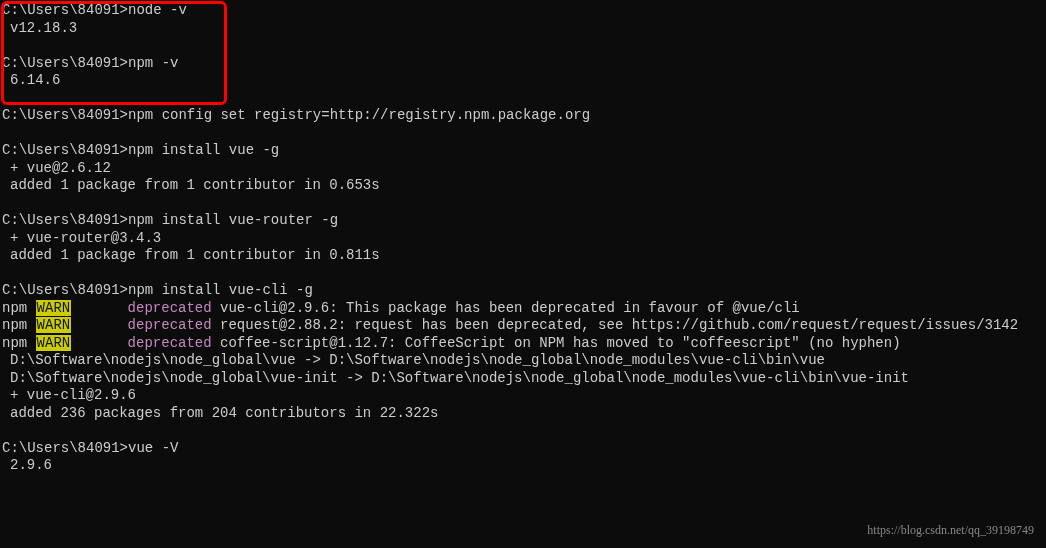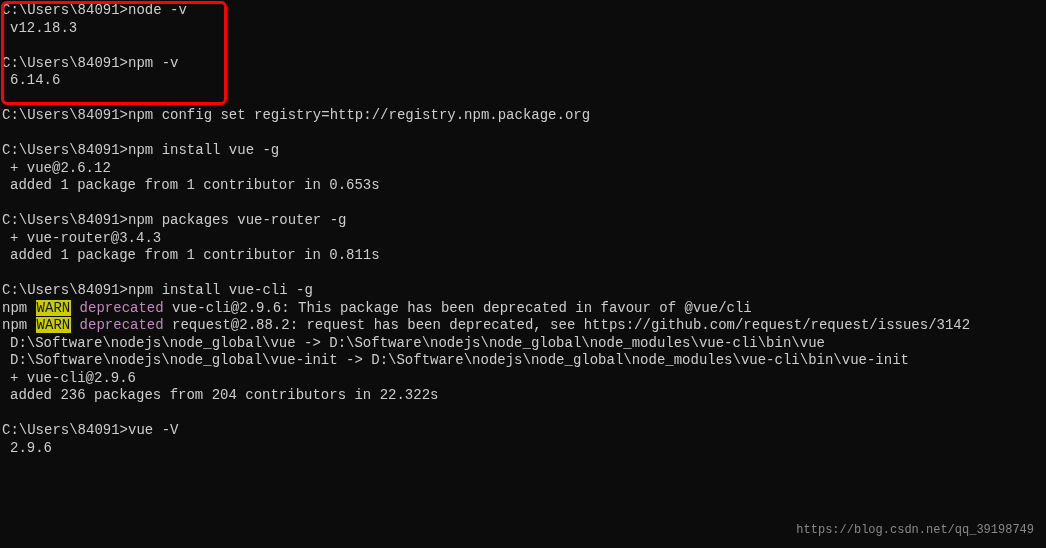--- a/index.html
+++ b/index.html
@@ -42,28 +42,29 @@
       color: #cccccc;
       padding-left: 8px;
     }
     .warn-label {
       background: #cccc00;
       color: #0f172a;
       padding: 0 1px;
     }
     .deprecated {
       color: #c586c0;
+      margin-left: 48px;
     }
     .watermark {
       position: absolute;
       bottom: 10px;
       right: 12px;
       color: #888888;
       font-size: 12px;
-      font-family: Liberation Mono, monospace;
+      font-family: Liberation Serif, serif;
     }
     .blank {
       height: 17.5px;
     }
   </style>
 </head>
 <body>
 
 <div class="highlight-box"></div>
 
@@ -73,27 +74,28 @@
 <div class="blank"></div>
 <div class="line"><span class="prompt">C:\Users\84091&gt;</span><span>npm -v</span></div>
 <div class="line output">6.14.6</div>
 <div class="blank"></div>
 <div class="line"><span class="prompt">C:\Users\84091&gt;</span><span>npm config set registry=http://registry.npm.package.org</span></div>
 <div class="blank"></div>
 <div class="line"><span class="prompt">C:\Users\84091&gt;</span><span>npm install vue -g</span></div>
 <div class="line output">+ vue@2.6.12</div>
 <div class="line output">added 1 package from 1 contributor in 0.653s</div>
 <div class="blank"></div>
-<div class="line"><span class="prompt">C:\Users\84091&gt;</span><span>npm packages vue-router -g</span></div>
+<div class="line"><span class="prompt">C:\Users\84091&gt;</span><span>npm install vue-router -g</span></div>
 <div class="line output">+ vue-router@3.4.3</div>
 <div class="line output">added 1 package from 1 contributor in 0.811s</div>
 <div class="blank"></div>
 <div class="line"><span class="prompt">C:\Users\84091&gt;</span><span>npm install vue-cli -g</span></div>
 <div class="line"><span>npm </span><span class="warn-label">WARN</span><span class="deprecated"> deprecated</span><span> vue-cli@2.9.6: This package has been deprecated in favour of @vue/cli</span></div>
 <div class="line"><span>npm </span><span class="warn-label">WARN</span><span class="deprecated"> deprecated</span><span> request@2.88.2: request has been deprecated, see https://github.com/request/request/issues/3142</span></div>
+<div class="line"><span>npm </span><span class="warn-label">WARN</span><span class="deprecated"> deprecated</span><span> coffee-script@1.12.7: CoffeeScript on NPM has moved to "coffeescript" (no hyphen)</span></div>
 <div class="line output">D:\Software\nodejs\node_global\vue -&gt; D:\Software\nodejs\node_global\node_modules\vue-cli\bin\vue</div>
 <div class="line output">D:\Software\nodejs\node_global\vue-init -&gt; D:\Software\nodejs\node_global\node_modules\vue-cli\bin\vue-init</div>
 <div class="line output">+ vue-cli@2.9.6</div>
 <div class="line output">added 236 packages from 204 contributors in 22.322s</div>
 <div class="blank"></div>
 <div class="line"><span class="prompt">C:\Users\84091&gt;</span><span>vue -V</span></div>
 <div class="line output">2.9.6</div>
 </div>
 
 <div class="watermark">https://blog.csdn.net/qq_39198749</div>

